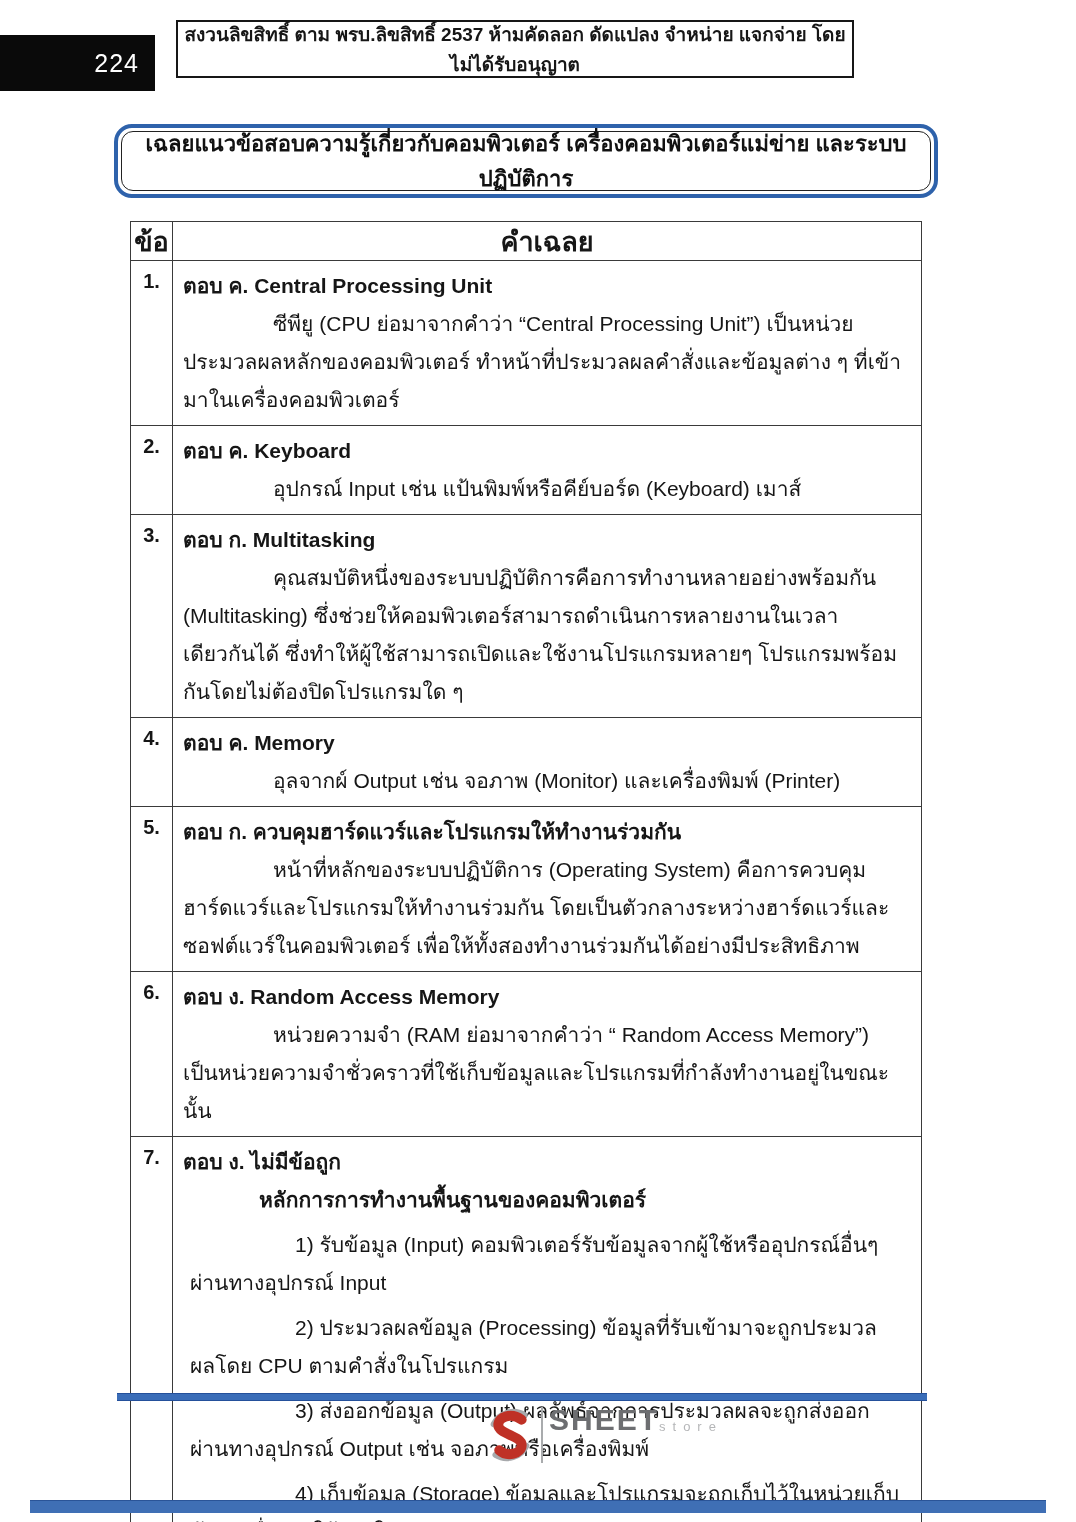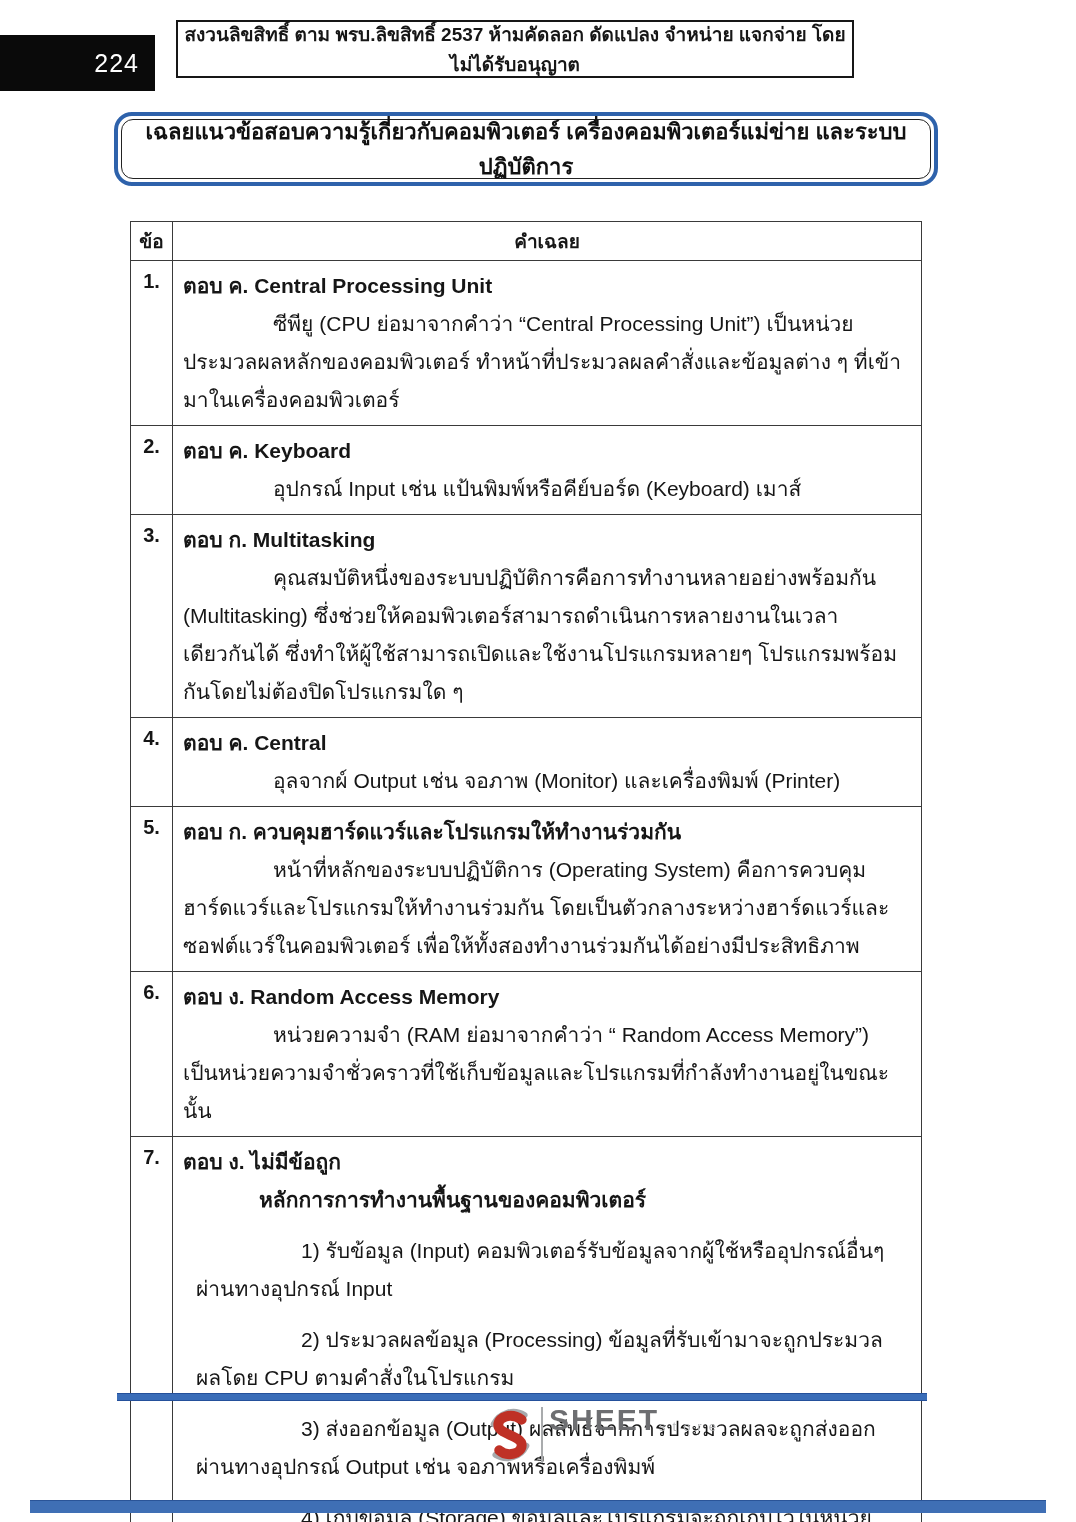--- a/index.html
+++ b/index.html
@@ -21,21 +21,21 @@
   }
   #copyright-box{
     position:absolute;left:176px;top:20px;width:678px;height:58px;
     border:2px solid #161616;box-sizing:border-box;
     display:flex;align-items:center;justify-content:center;
     font-size:19px;font-weight:700;color:#161616;
     text-align:center;
   }
   
   #title-box{
-    position:absolute;left:114px;top:112px;width:824px;height:74px;
+    position:absolute;left:114px;top:124px;width:824px;height:74px;
     border:4px solid #2e62ab;border-radius:18px;
     box-sizing:border-box;background:#ffffff;
     padding:3px;
   }
   #title-inner{
     width:100%;height:100%;box-sizing:border-box;
     border:1.5px solid #222222;border-radius:12px;
     display:flex;align-items:center;justify-content:center;
     font-size:22px;font-weight:bold;color:#111111;
     text-align:center;padding:0 14px;
@@ -54,27 +54,27 @@
     padding-top:9px;box-sizing:border-box;
     font-size:20px;font-weight:bold;color:#161616;
   }
   .c-ans{
     flex:1 1 auto;box-sizing:border-box;
     padding:6px 14px 6px 10px;
     font-size:21px;line-height:38px;color:#161616;
   }
   #header-row .c-num,#header-row .c-ans{
     padding:0;display:flex;align-items:center;justify-content:center;
-    font-weight:bold;font-size:19px;line-height:normal;
+    font-weight:bold;font-size:27px;line-height:normal;
   }
   #header-row{height:38px;}
   .ans-line{font-weight:bold;}
   .para{text-indent:90px;margin:0;}
   .subhead{font-weight:bold;margin-left:76px;}
-  .item{text-indent:105px;margin:13px;}
+  .item{text-indent:105px;margin:7px;}
   
   #footer-divider{
     position:absolute;left:117px;top:1393px;width:810px;height:8px;
     background:#3a6db8;border-top:1px solid #24509b;border-bottom:1px solid #24509b;
     box-sizing:border-box;
   }
   #footer-logo{
     position:absolute;left:483px;top:1405px;height:60px;
     display:flex;align-items:stretch;
   }
@@ -137,21 +137,21 @@
     <div class="c-num">3.</div>
     <div class="c-ans">
       <div class="ans-line">ตอบ ก. Multitasking</div>
     <div class="para">คุณสมบัติหนึ่งของระบบปฏิบัติการคือการทำงานหลายอย่างพร้อมกัน (Multitasking) ซึ่งช่วยให้คอมพิวเตอร์สามารถดำเนินการหลายงานในเวลาเดียวกันได้ ซึ่งทำให้ผู้ใช้สามารถเปิดและใช้งานโปรแกรมหลายๆ โปรแกรมพร้อมกันโดยไม่ต้องปิดโปรแกรมใด ๆ</div>
         </div>
   </div>
 
   <div class="t-row" style="min-height: 78px;">
     <div class="c-num">4.</div>
     <div class="c-ans">
-      <div class="ans-line">ตอบ ค. Central</div>
+      <div class="ans-line">ตอบ ค. Memory</div>
     <div class="para">อุลจากผ์ Output เช่น จอภาพ (Monitor) และเครื่องพิมพ์ (Printer)</div>
         </div>
   </div>
 
   <div class="t-row" style="min-height: 152px;">
     <div class="c-num">5.</div>
     <div class="c-ans">
       <div class="ans-line">ตอบ ก. ควบคุมฮาร์ดแวร์และโปรแกรมให้ทำงานร่วมกัน</div>
     <div class="para">หน้าที่หลักของระบบปฏิบัติการ (Operating System) คือการควบคุมฮาร์ดแวร์และโปรแกรมให้ทำงานร่วมกัน โดยเป็นตัวกลางระหว่างฮาร์ดแวร์และซอฟต์แวร์ในคอมพิวเตอร์ เพื่อให้ทั้งสองทำงานร่วมกันได้อย่างมีประสิทธิภาพ</div>
         </div>

